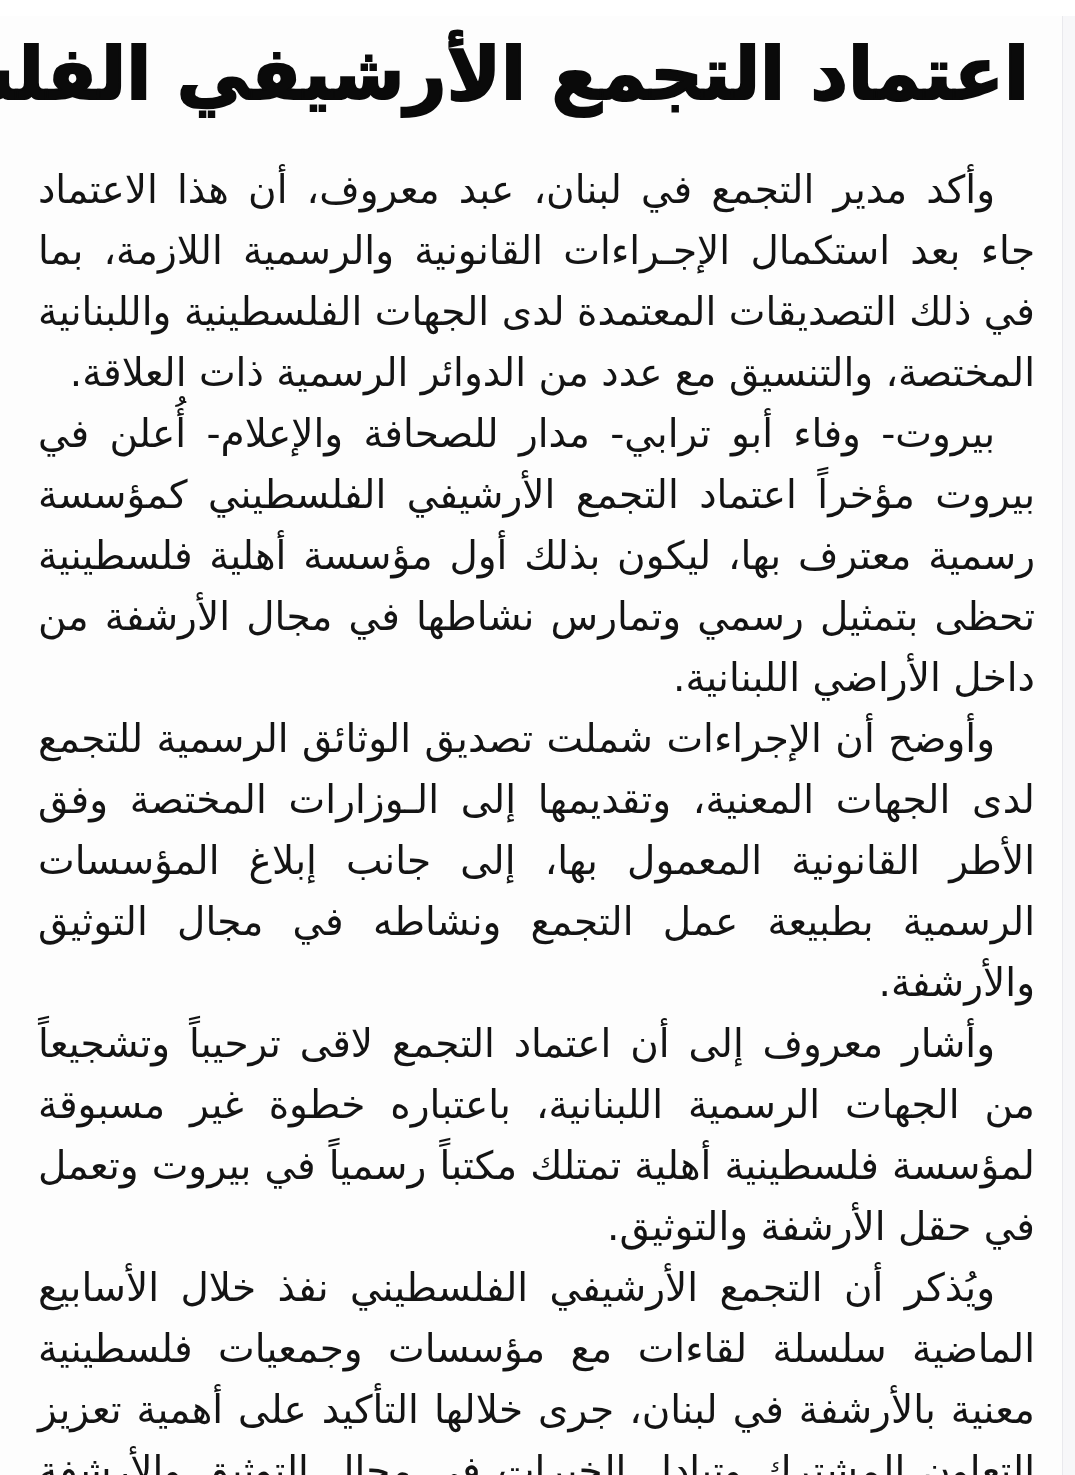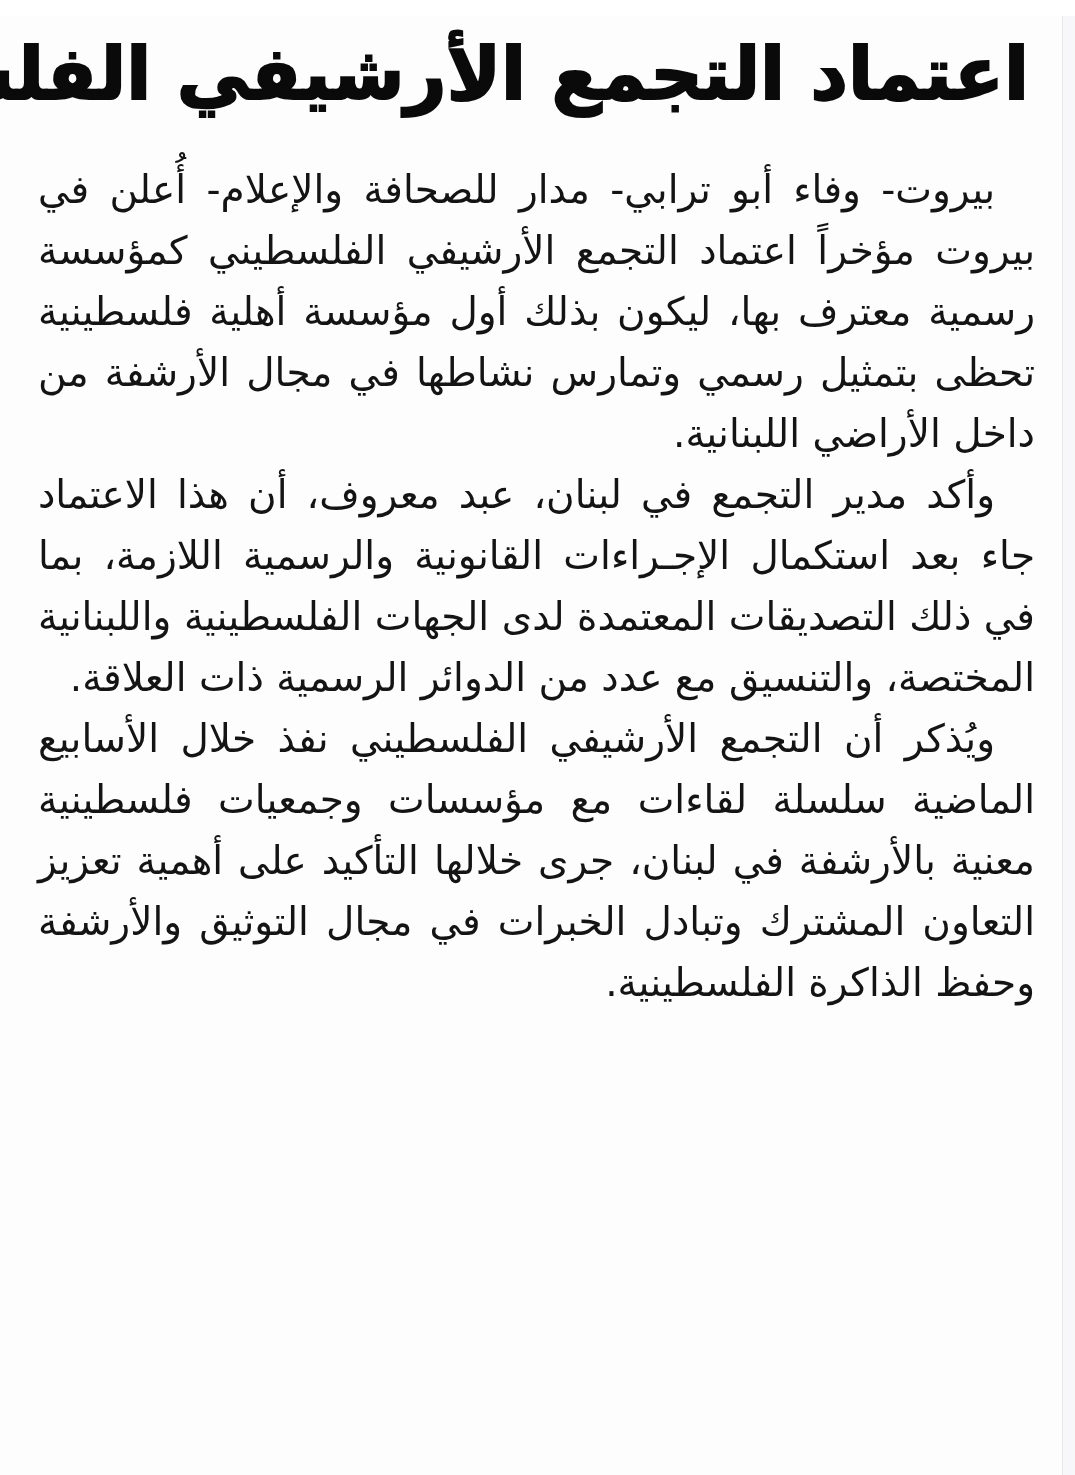--- a/index.html
+++ b/index.html
@@ -63,18 +63,20 @@
 
 <div class="page">
 
   <div class="edge-strip"></div>
 
   <h1 class="headline">
     <span class="headline-line">اعتماد التجمع الأرشيفي الفلسطيني</span>
   </h1>
 
   <div class="body-text">
+    <p>وأكد مدير التجمع في لبنان، عبد معروف، أن هذا الاعتماد جاء بعد استكمال الإجـراءات القانونية والرسمية اللازمة، بما في ذلك التصديقات المعتمدة لدى الجهات الفلسطينية واللبنانية المختصة، والتنسيق مع عدد من الدوائر الرسمية ذات العلاقة.</p>
     <p>بيروت- وفاء أبو ترابي- مدار للصحافة والإعلام- أُعلن في بيروت مؤخراً اعتماد التجمع الأرشيفي الفلسطيني كمؤسسة رسمية معترف بها، ليكون بذلك أول مؤسسة أهلية فلسطينية تحظى بتمثيل رسمي وتمارس نشاطها في مجال الأرشفة من داخل الأراضي اللبنانية.</p>
-    <p>وأكد مدير التجمع في لبنان، عبد معروف، أن هذا الاعتماد جاء بعد استكمال الإجـراءات القانونية والرسمية اللازمة، بما في ذلك التصديقات المعتمدة لدى الجهات الفلسطينية واللبنانية المختصة، والتنسيق مع عدد من الدوائر الرسمية ذات العلاقة.</p>
+    <p>وأوضح أن الإجراءات شملت تصديق الوثائق الرسمية للتجمع لدى الجهات المعنية، وتقديمها إلى الـوزارات المختصة وفق الأطر القانونية المعمول بها، إلى جانب إبلاغ المؤسسات الرسمية بطبيعة عمل التجمع ونشاطه في مجال التوثيق والأرشفة.</p>
+    <p>وأشار معروف إلى أن اعتماد التجمع لاقى ترحيباً وتشجيعاً من الجهات الرسمية اللبنانية، باعتباره خطوة غير مسبوقة لمؤسسة فلسطينية أهلية تمتلك مكتباً رسمياً في بيروت وتعمل في حقل الأرشفة والتوثيق.</p>
     <p>ويُذكر أن التجمع الأرشيفي الفلسطيني نفذ خلال الأسابيع الماضية سلسلة لقاءات مع مؤسسات وجمعيات فلسطينية معنية بالأرشفة في لبنان، جرى خلالها التأكيد على أهمية تعزيز التعاون المشترك وتبادل الخبرات في مجال التوثيق والأرشفة وحفظ الذاكرة الفلسطينية.</p>
   </div>
 
 </div>
 
 </body></html>

